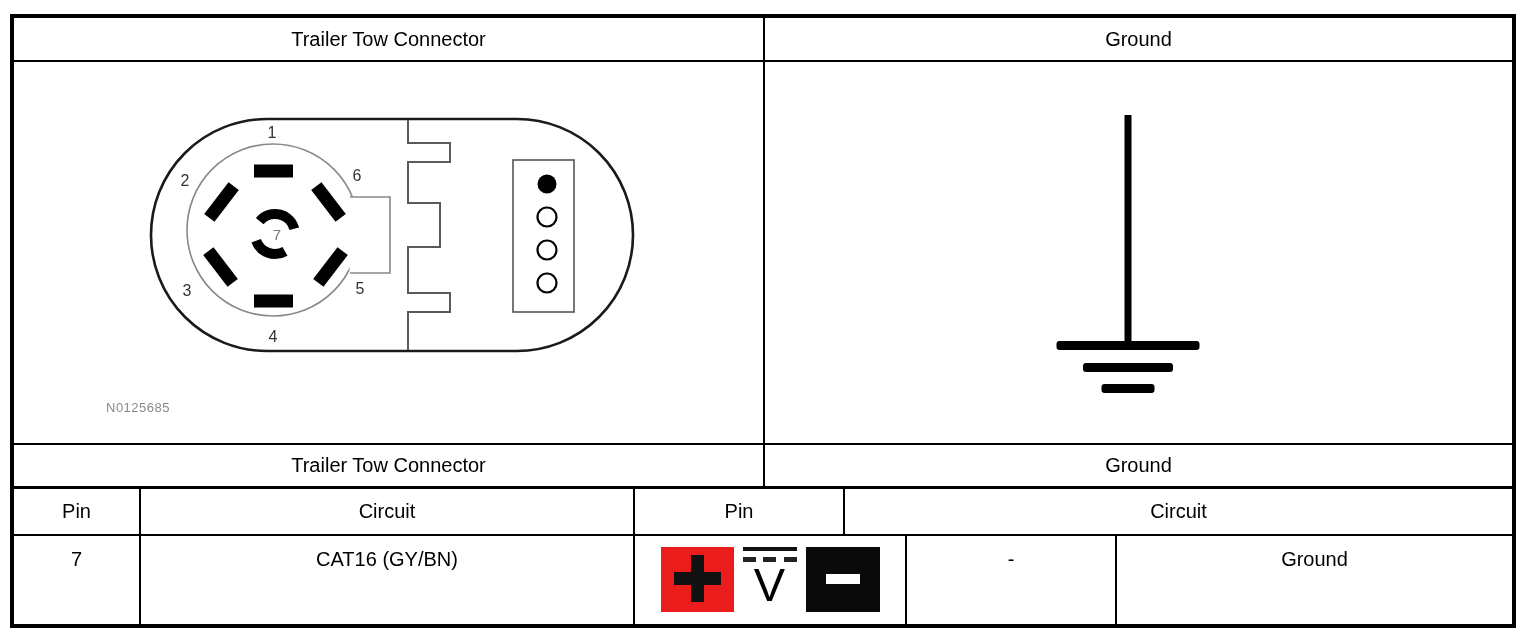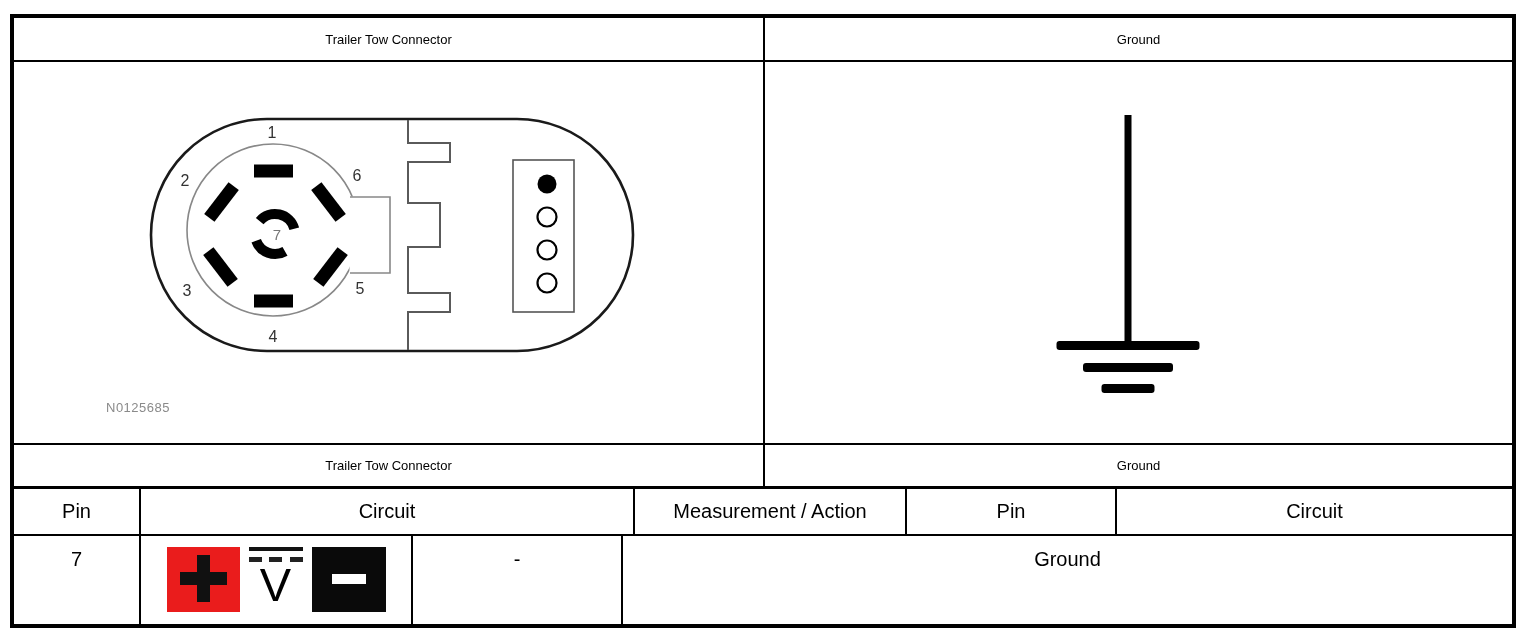--- a/index.html
+++ b/index.html
@@ -19,21 +19,21 @@
   .row { display: flex; width: 100%; }
   .row-a { height: 42px; }
   .row-b { height: 383px; border-top: 2px solid #000; }
   .row-c { height: 43px;  border-top: 2px solid #000; }
   .row-d { height: 48px;  border-top: 3px solid #000; }
   .row-e { height: 90px;  border-top: 2px solid #000; }
 
   .half  { flex: 0 0 749px; display: flex; align-items: center; justify-content: center; }
   .half.right { flex: 1 1 auto; border-left: 2px solid #000; }
 
-  .hdr-text { font-size: 13px; color: #000; }
+  .hdr-text { font-size: 20px; color: #000; }
 
   .img-cell { position: relative; padding: 0; align-items: flex-start; justify-content: flex-start; }
   .img-cell svg { display: block; }
 
   .fig-label {
     position: absolute; left: 92px; top: 338px;
     font-size: 13px; color: #8a8a8a; letter-spacing: 0.5px;
   }
 
   
@@ -129,27 +129,27 @@
       <span class="hdr-text">Trailer Tow Connector</span>
     </div>
     <div class="half right cell">
       <span class="hdr-text">Ground</span>
     </div>
   </div>
 
   <div class="row row-d">
     <div class="cell c1">Pin</div>
     <div class="cell c2">Circuit</div>
-    <div class="cell c3">Measurement / Action</div>
     <div class="cell c4">Pin</div>
     <div class="cell c5">Circuit</div>
   </div>
 
   <div class="row row-e">
     <div class="cell c1">7</div>
+    <div class="cell c2">CAT16 (GY/BN)</div>
     <div class="cell c3">
       <div class="meas-wrap">
         <div class="sq sq-pos">
           <div class="plus-h"></div>
           <div class="plus-v"></div>
         </div>
         <div class="vsym">
           <div class="v-solid"></div>
           <div class="v-dashes">
               <span></span>

